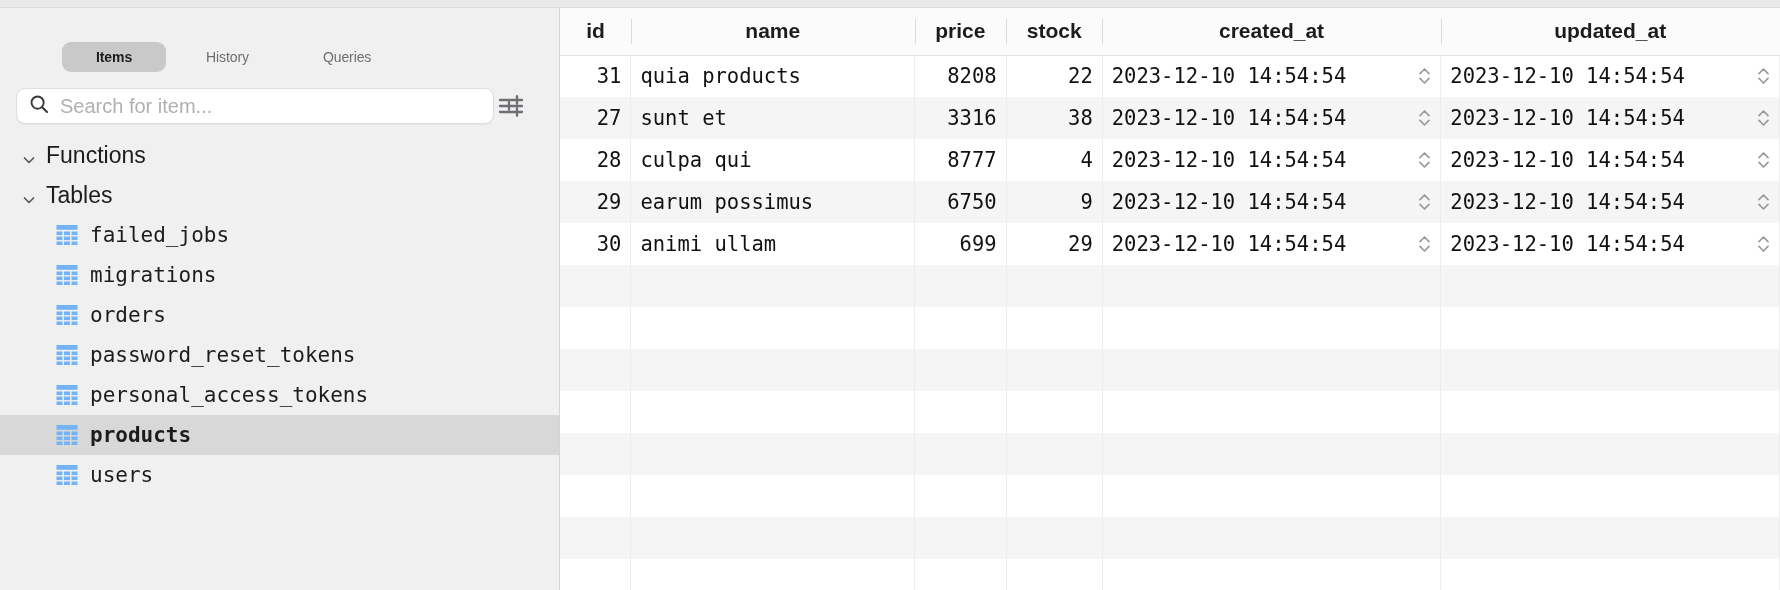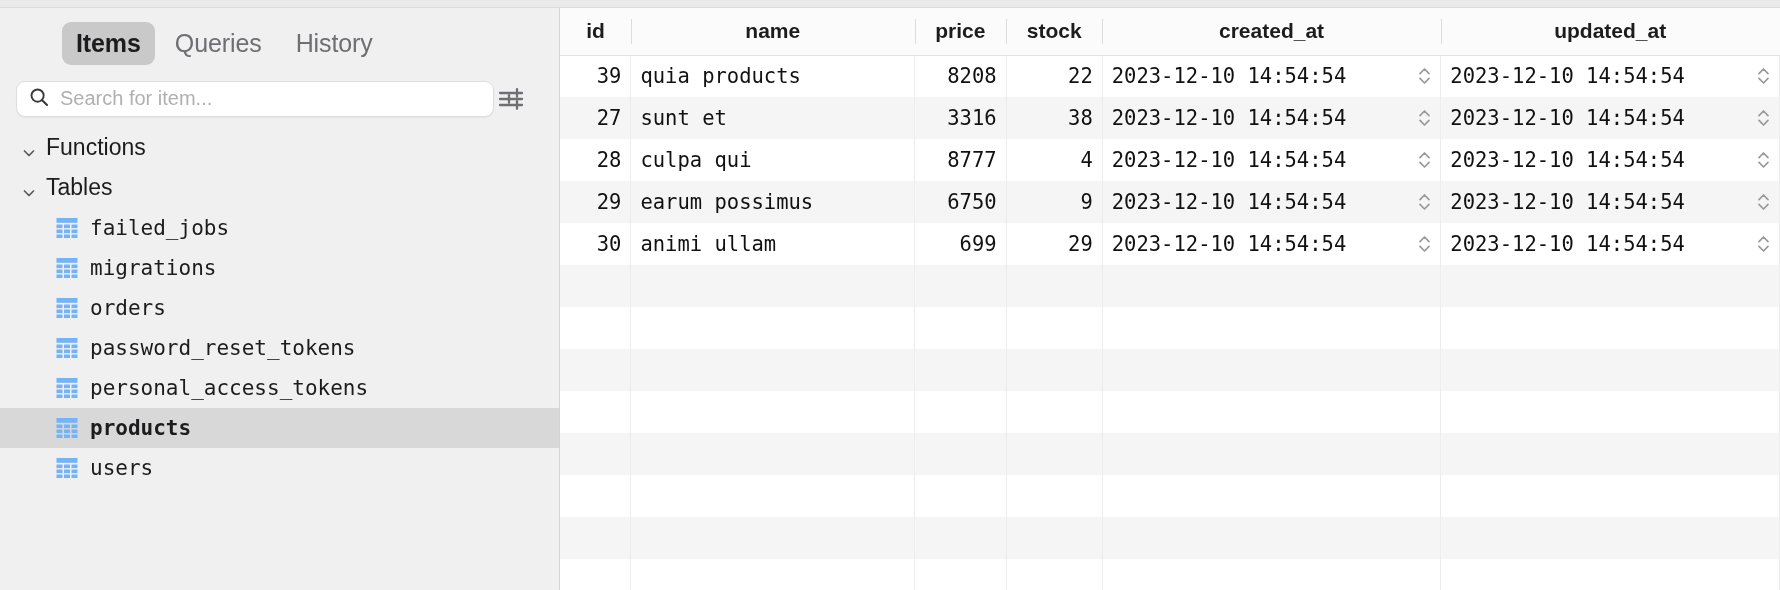--- a/index.html
+++ b/index.html
@@ -29,27 +29,28 @@
     position: relative;
     overflow: hidden;
   }
 
   .tabbar {
     display: flex; align-items: center;
     gap: 6px;
     padding: 14px 0 10px 62px;
   }
   .tab {
-    font-size: 25px;
+    font-size: 14px;
     color: #6e6e73;
-    padding: 7px 14px;
+    padding: 7px 34px;
     border-radius: 9px;
     line-height: 1.15;
     white-space: nowrap;
     letter-spacing: -0.1px;
+    margin-top: 20px;
   }
   .tab.active {
     background: #c9c9c9;
     color: #1c1c1e;
     font-weight: 600;
   }
 
   .searchrow {
     display: flex; align-items: center;
     padding: 6px 0 0 16px;
@@ -149,22 +150,22 @@
 <div id="app">
 
   <div class="toolbar-strip"></div>
 
   <div class="body-row">
 
     <div class="sidebar">
 
       <div class="tabbar">
         <div class="tab active">Items</div>
+        <div class="tab">History</div>
         <div class="tab">Queries</div>
-        <div class="tab">History</div>
       </div>
 
       <div class="searchrow">
         <div class="searchbox">
           <span>
             <svg width="20" height="20" viewBox="0 0 20 20" fill="none">
               <circle cx="8.6" cy="8.6" r="6.1" stroke="#3a3a3c" stroke-width="1.9"></circle>
               <line x1="13.2" y1="13.2" x2="18" y2="18" stroke="#3a3a3c" stroke-width="2.1" stroke-linecap="round"></line>
             </svg>
           </span>
@@ -319,21 +320,21 @@
             <th class="c-id">id</th>
             <th class="c-name">name</th>
             <th class="c-price">price</th>
             <th class="c-stock">stock</th>
             <th class="c-date">created_at</th>
             <th class="c-date">updated_at</th>
           </tr>
         </thead>
         <tbody id="grid-body">
             <tr>
-              <td class="c-id"><span class="date-val">39</span></td>
+              <td class="c-id"><span class="date-val">31</span></td>
               <td class="c-name"><span class="date-val">quia products</span></td>
               <td class="c-price"><span class="date-val">8208</span></td>
               <td class="c-stock"><span class="date-val">22</span></td>
               <td class="c-date"><span class="date-val">2023-12-10 14:54:54</span><span class="stepper"><svg width="15" height="22" viewBox="0 0 15 22" fill="none">
     <polyline points="3,8.6 7.5,4 12,8.6" stroke="#9a9a9e" stroke-width="1.7" fill="none" stroke-linecap="round" stroke-linejoin="round"></polyline>
     <polyline points="3,13.4 7.5,18 12,13.4" stroke="#9a9a9e" stroke-width="1.7" fill="none" stroke-linecap="round" stroke-linejoin="round"></polyline>
                   </svg></span></td>
               <td class="c-date"><span class="date-val">2023-12-10 14:54:54</span><span class="stepper"><svg width="15" height="22" viewBox="0 0 15 22" fill="none">
     <polyline points="3,8.6 7.5,4 12,8.6" stroke="#9a9a9e" stroke-width="1.7" fill="none" stroke-linecap="round" stroke-linejoin="round"></polyline>
     <polyline points="3,13.4 7.5,18 12,13.4" stroke="#9a9a9e" stroke-width="1.7" fill="none" stroke-linecap="round" stroke-linejoin="round"></polyline>

